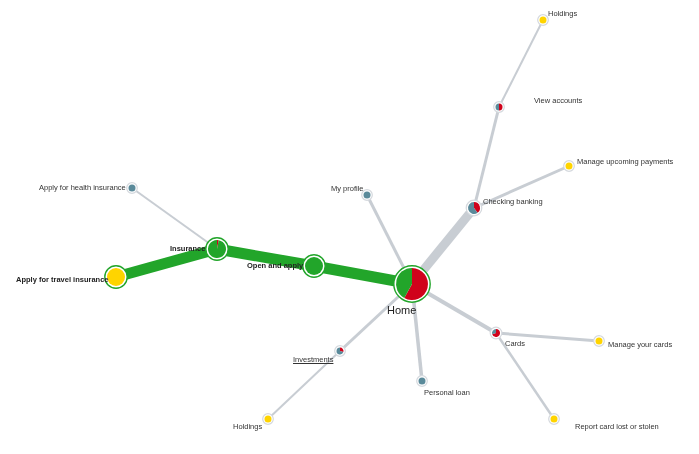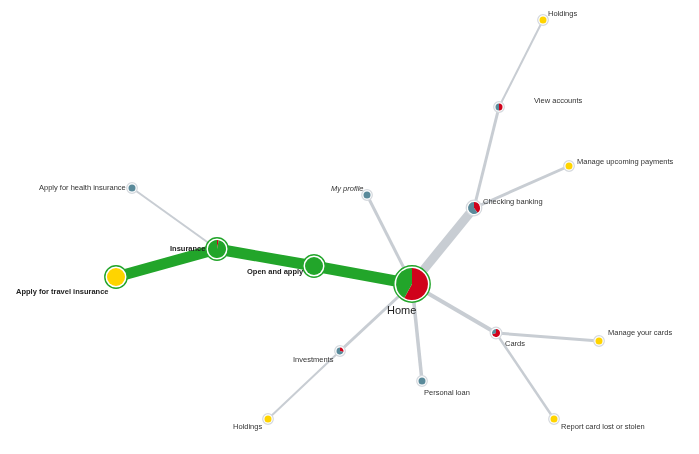--- a/index.html
+++ b/index.html
@@ -99,28 +99,28 @@
         <circle cx="268" cy="419" r="3.5" fill="#ffd400"></circle>
       </g>
       <g>
         <circle cx="422" cy="381" r="5.3" fill="#ffffff" stroke="#d5d9de" stroke-width="1.2"></circle>
         <circle cx="422" cy="381" r="3.5" fill="#5a8a9a"></circle>
       </g>
     </g>
 </svg>
 <div id="labels">
     <div class="lbl home" style="left: 387px; top: 305px;">Home</div>
-    <div class="lbl bold" style="left: 247px; top: 268px;">Open and apply</div>
+    <div class="lbl bold" style="left: 247px; top: 262px;">Open and apply</div>
     <div class="lbl bold" style="left: 170px; top: 245px;">Insurance</div>
-    <div class="lbl bold" style="left: 16px; top: 276px; margin-top: 12px;">Apply for travel insurance</div>
+    <div class="lbl bold" style="left: 16px; top: 276px;">Apply for travel insurance</div>
     <div class="lbl " style="left: 39px; top: 184px;">Apply for health insurance</div>
-    <div class="lbl " style="left: 331px; top: 185px; font-style: italic;">My profile</div>
+    <div class="lbl " style="left: 331px; top: 185px;">My profile</div>
     <div class="lbl " style="left: 483px; top: 198px;">Checking banking</div>
     <div class="lbl " style="left: 504px; top: 97px; margin-left: 30px;">View accounts</div>
     <div class="lbl " style="left: 548px; top: 10px;">Holdings</div>
     <div class="lbl " style="left: 577px; top: 158px; text-align: center;">Manage upcoming payments</div>
     <div class="lbl " style="left: 505px; top: 340px;">Cards</div>
-    <div class="lbl " style="left: 608px; top: 329px;">Manage your cards</div>
-    <div class="lbl " style="left: 561px; top: 423px;">Report card lost or stolen</div>
-    <div class="lbl " style="left: 293px; top: 356px;">Investments</div>
+    <div class="lbl " style="left: 608px; top: 341px;">Manage your cards</div>
+    <div class="lbl " style="left: 575px; top: 423px;">Report card lost or stolen</div>
+    <div class="lbl " style="left: 293px; top: 356px; text-decoration: underline;">Investments</div>
     <div class="lbl " style="left: 233px; top: 423px; text-align: center;">Holdings</div>
     <div class="lbl " style="left: 424px; top: 389px;">Personal loan</div>
   </div>
 
 </body></html>

